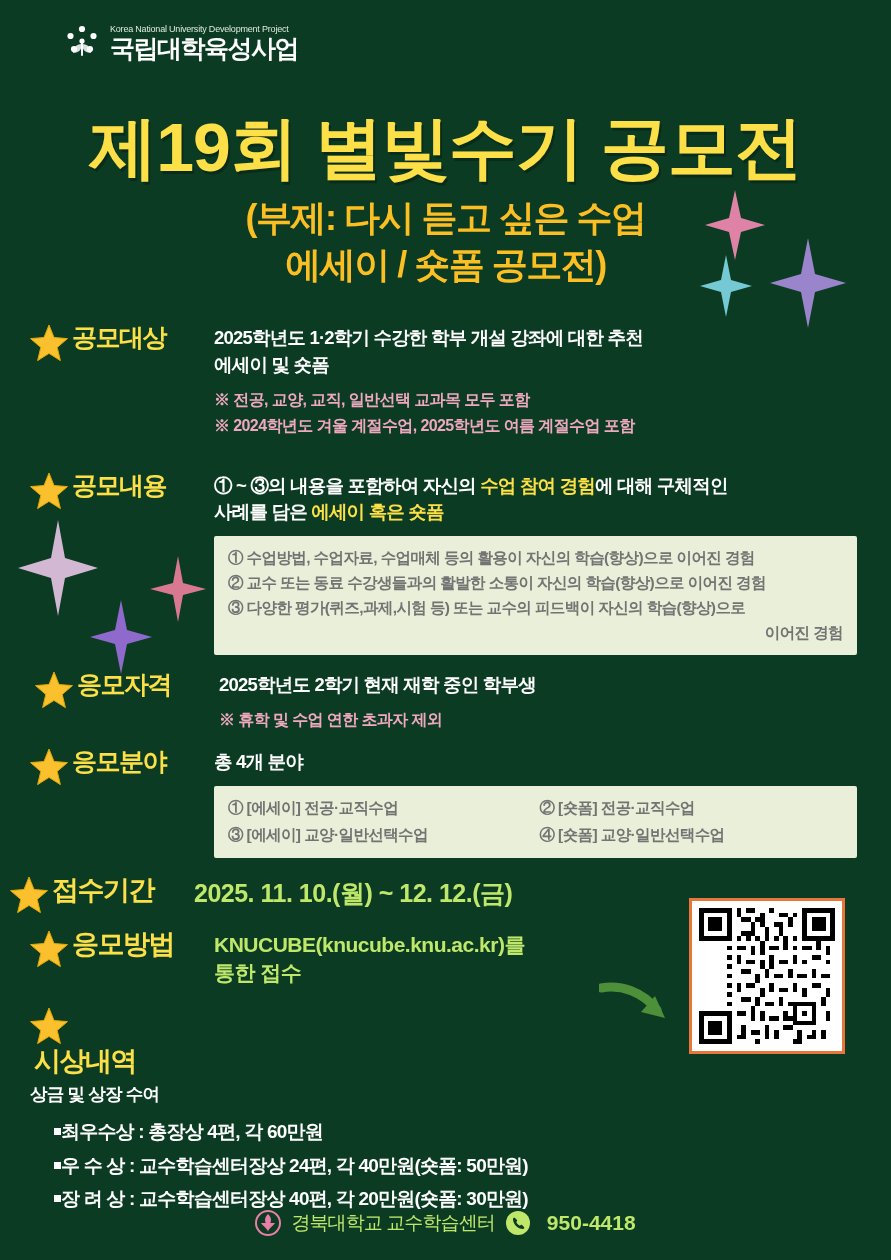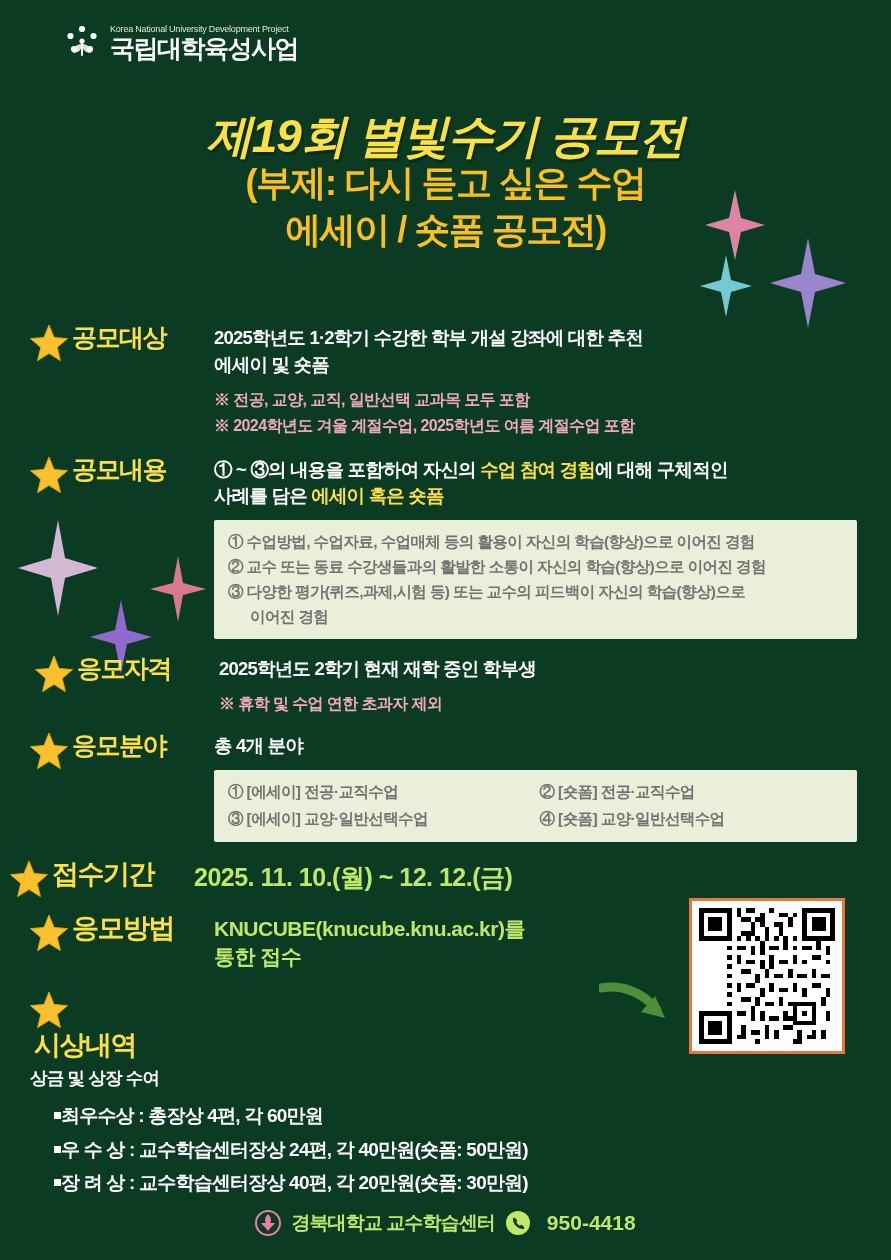--- a/index.html
+++ b/index.html
@@ -51,29 +51,29 @@
 
   
   .title-block {
     position: absolute;
     top: 112px;
     left: 0;
     width: 891px;
     text-align: center;
   }
   .main-title {
-    font-size: 46px;
+    font-size: 68px;
     font-weight: bold;
     color: #fde047;
     letter-spacing: -1px;
     line-height: 1.05;
     text-shadow: 2px 3px 0 rgba(0,0,0,0.25);
-    font-style: italic;
   }
   .sub-title {
+    margin-top: 12px;
     font-size: 36px;
     font-weight: bold;
     color: #fbbf24;
     letter-spacing: -1.5px;
     line-height: 1.3;
   }
 
   
   .content { position: absolute; top: 322px; left: 0; width: 891px; }
   .row {
@@ -121,21 +121,21 @@
     color: #737373;
     border-radius: 2px;
     padding: 10px 14px;
     margin-top: 10px;
     font-size: 15.5px;
     line-height: 1.6;
     letter-spacing: -0.6px;
     font-weight: bold;
   }
   .panel .ln { display: block; }
-  .panel .ln.indent { padding-left: 22px; }
+  .panel .ln.indent { padding-left: 22px; text-align: right; }
 
   .panel-grid {
     display: grid;
     grid-template-columns: 1fr 1fr;
     row-gap: 2px;
     column-gap: 8px;
   }
 
   
   .t-date {
@@ -198,21 +198,21 @@
     bottom: 24px;
     left: 0;
     width: 891px;
     display: flex;
     align-items: center;
     justify-content: center;
     gap: 10px;
   }
   .footer-org {
     font-size: 19px;
-    font-weight: bold;
+    font-weight: normal;
     color: #bfe86b;
     letter-spacing: -0.9px;
   }
   .footer-phone {
     font-size: 21px;
     font-weight: bold;
     color: #bfe86b;
     letter-spacing: 0px;
     margin-left: 6px;
   }
@@ -292,21 +292,21 @@
     </div>
     <div class="label">공모대상</div>
     <div class="body">
       <div class="t-white">2025학년도 1·2학기 수강한 학부 개설 강좌에 대한 추천</div>
       <div class="t-white">에세이 및 숏폼</div>
       <div class="t-pink">※ 전공, 교양, 교직, 일반선택 교과목 모두 포함</div>
       <div class="t-pink" style="margin-top:2px">※ 2024학년도 겨울 계절수업, 2025학년도 여름 계절수업 포함</div>
     </div>
   </div>
 
-  <div class="row" style="margin-top:16px;">
+  <div class="row" style="margin-top:32px;">
     <div class="star">
       <svg viewBox="0 0 38 38" width="38" height="38">
           <path d="M19 1 L24 13.5 L37.5 14.6 L27.2 23.4 L30.4 36.6 L19 29.4 L7.6 36.6 L10.8 23.4 L0.5 14.6 L14 13.5 Z" fill="#fbc02d" stroke="#e0a800" stroke-width="1"></path>
         </svg>
     </div>
     <div class="label">공모내용</div>
     <div class="body">
       <div class="t-white">
         <span>① ~ ③의 내용을 포함하여 자신의 </span><span class="hl-yellow">수업 참여 경험</span><span>에 대해 구체적인</span>
       </div>

